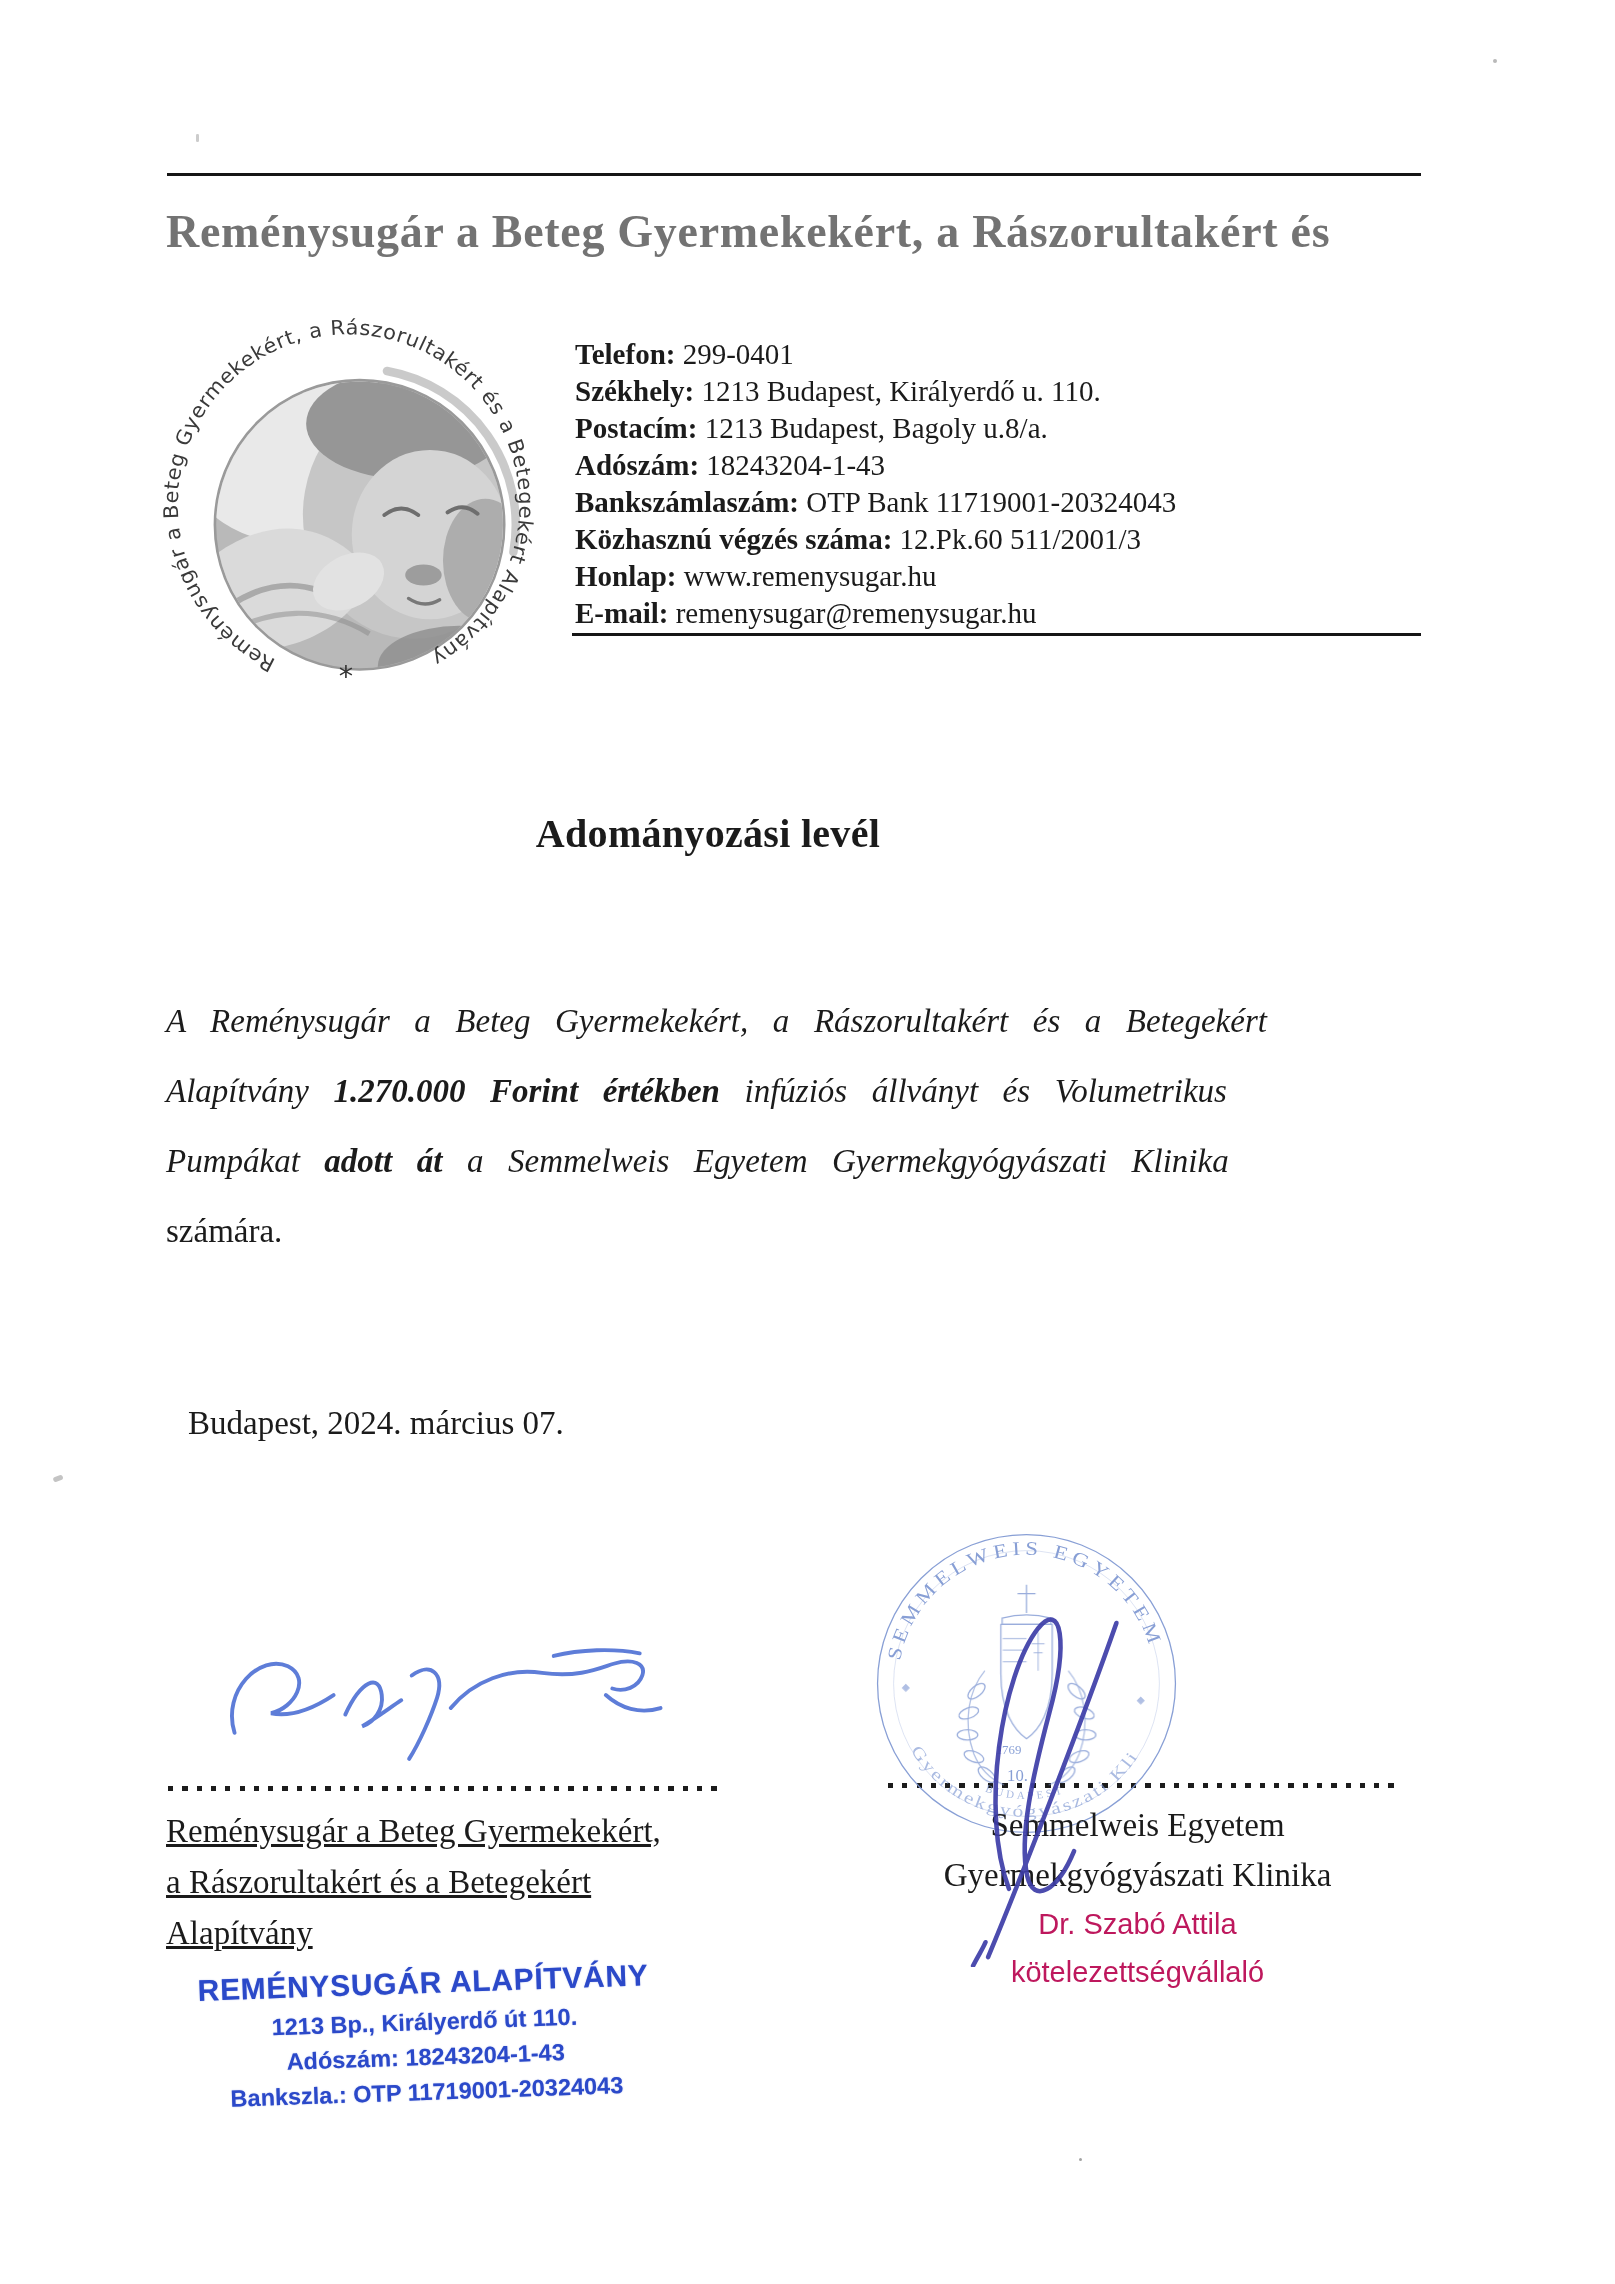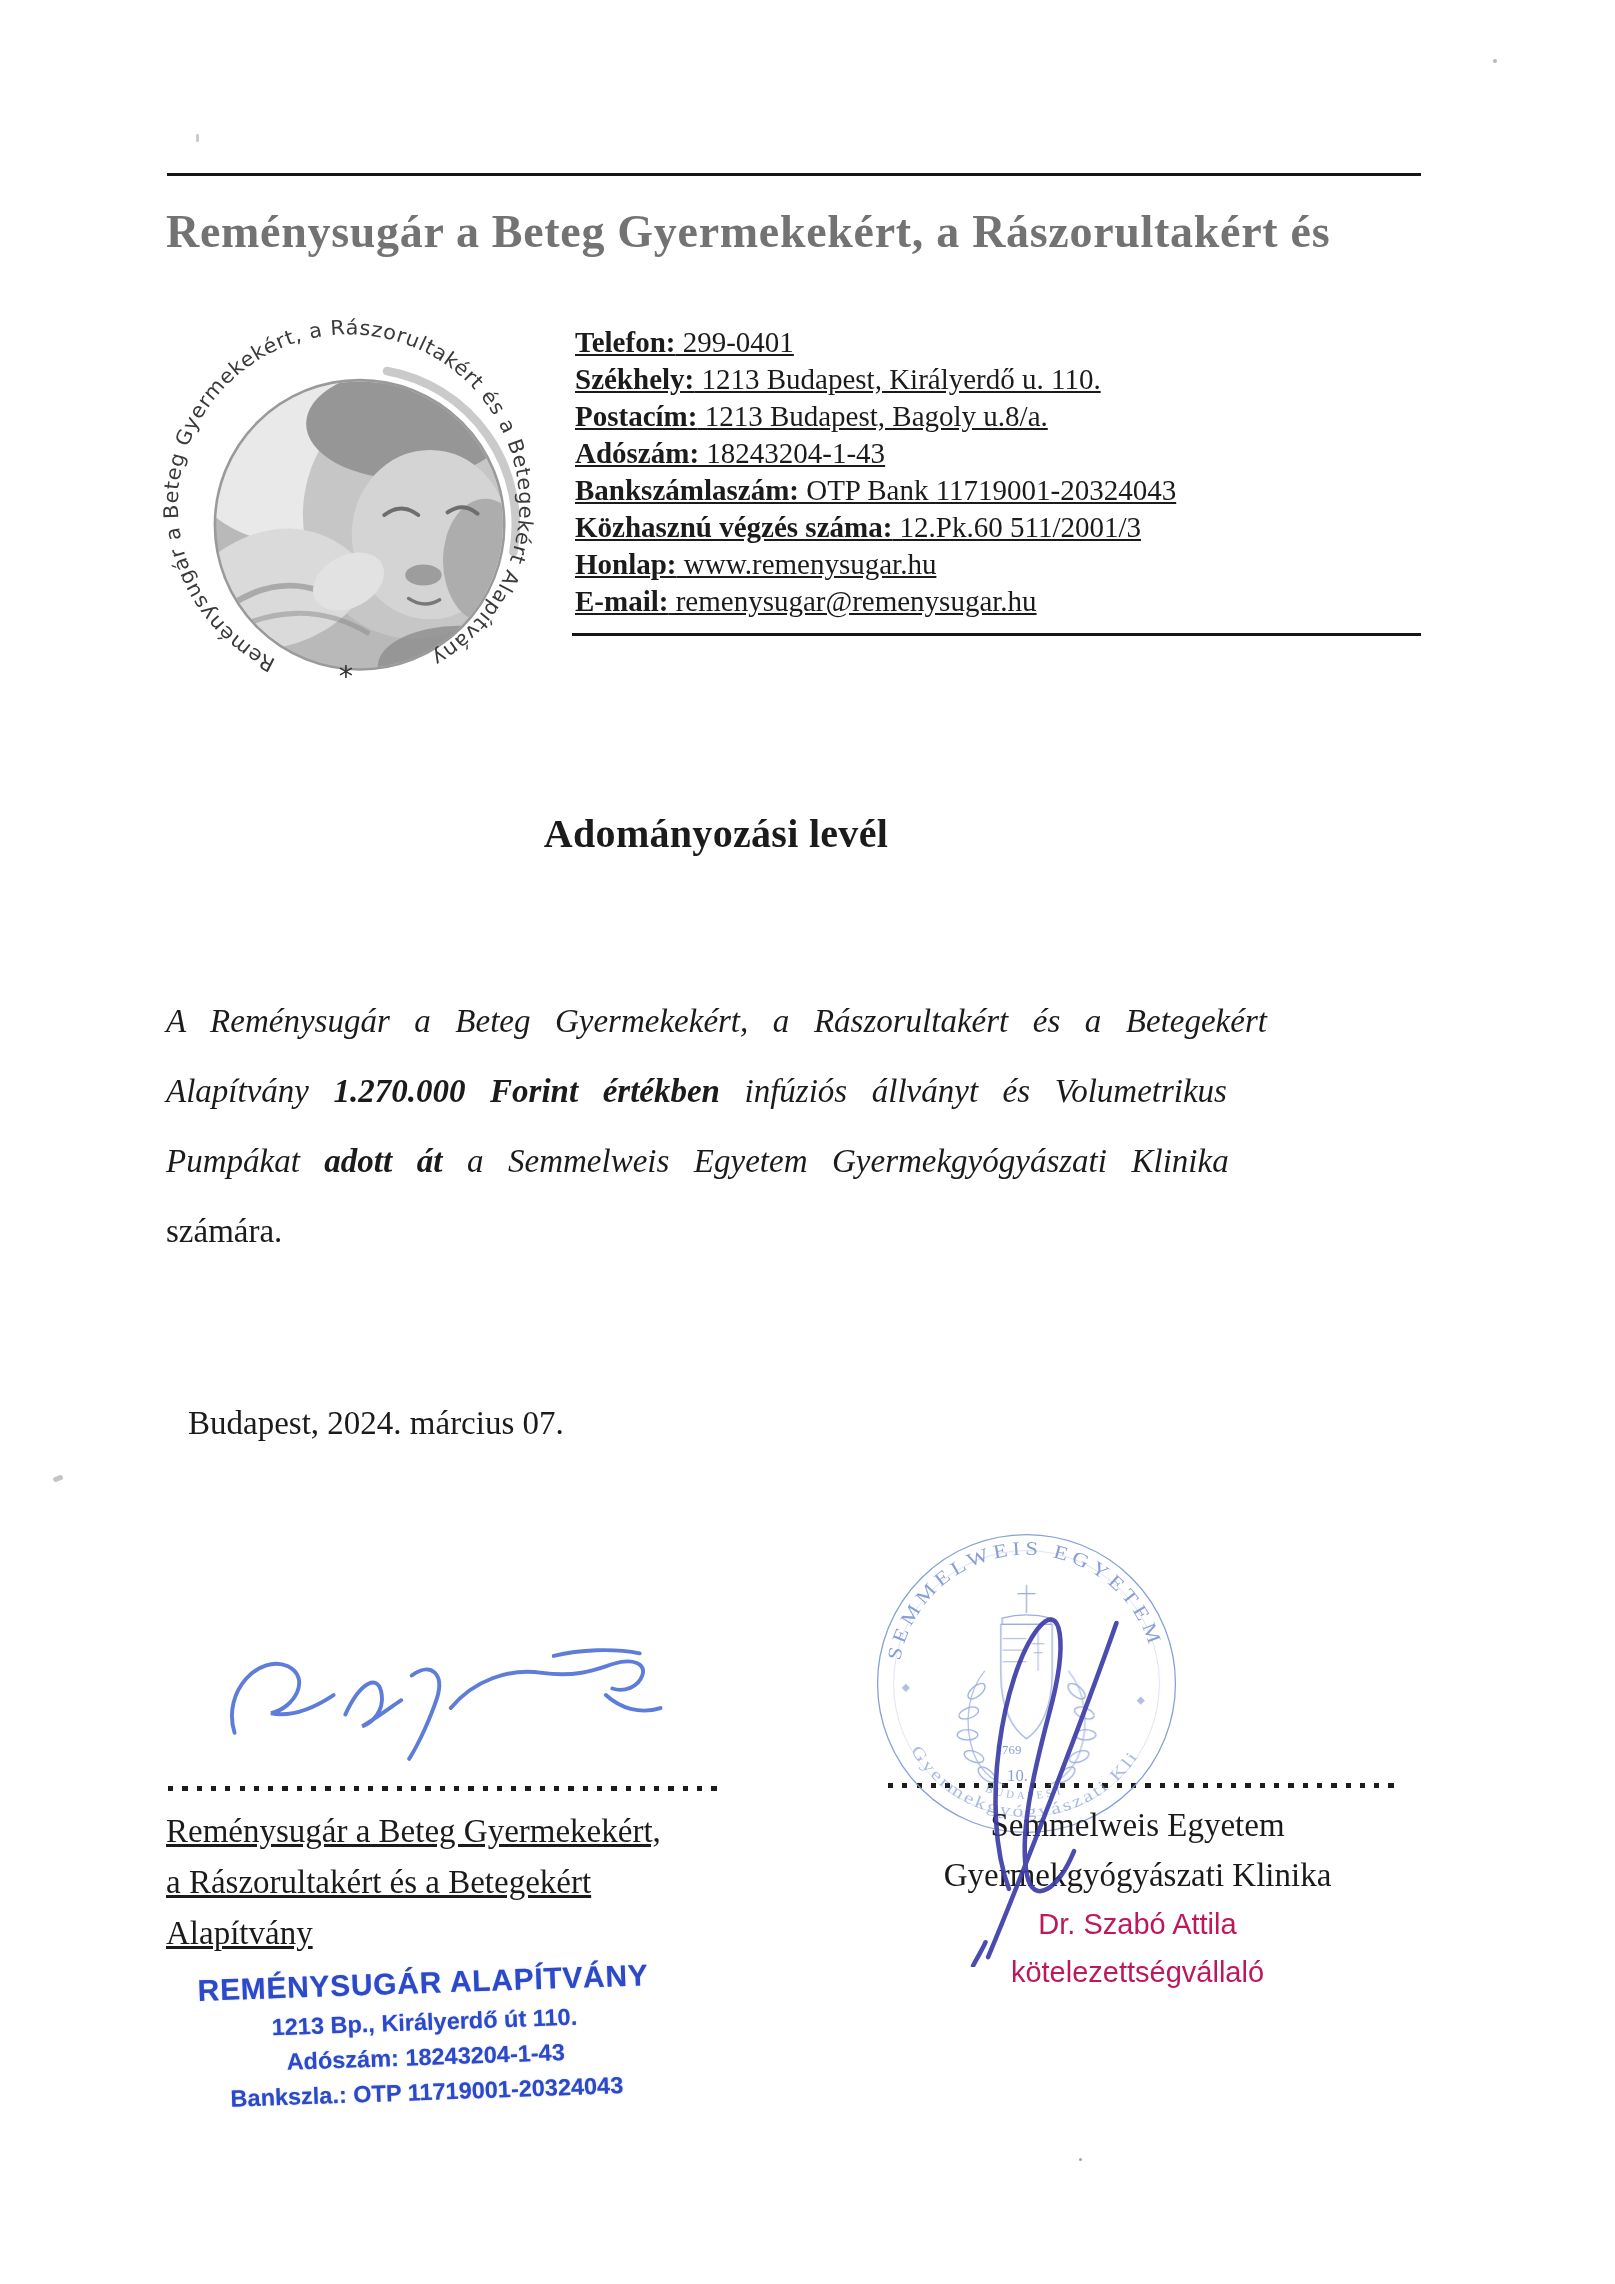--- a/index.html
+++ b/index.html
@@ -6,25 +6,25 @@
   .page{position:relative;width:1616px;height:2284px;background:#ffffff;overflow:hidden;
         font-family:"Liberation Serif","DejaVu Serif",serif;color:#1b1b1b;}
   .abs{position:absolute;}
 
   .top-rule{left:167px;top:173px;width:1254px;height:3.3px;background:#161616;}
   .contact-rule{left:572px;top:633px;width:849px;height:2.6px;background:#161616;}
 
   .title{left:166px;top:194px;width:1291px;font-size:46px;font-weight:bold;
          line-height:76px;color:#737373;letter-spacing:0.7px;}
 
-  .contact{left:575px;top:324px;font-size:29px;line-height:37px;white-space:nowrap;text-decoration:underline;}
+  .contact{left:575px;top:336px;font-size:29px;line-height:37px;white-space:nowrap;}
   .contact .lbl{font-weight:bold;}
 
   .doc-title{left:0;top:810px;width:1416px;text-align:center;font-size:40px;
-             font-weight:bold;letter-spacing:0.3px;padding-left:8px;}
+             font-weight:bold;letter-spacing:0.3px;}
 
   .body-block{left:166px;top:986px;width:1271px;font-size:33px;}
   .body-line{height:70px;line-height:70px;white-space:nowrap;}
   .body-line.fill{word-spacing:16.3px;font-style:italic;}
   .b{font-weight:bold;}
 
   .date-line{left:166px;top:1405px;font-size:33px;margin-left:22px;}
 
   .dotline{height:5.2px;background:repeating-linear-gradient(90deg,#1c1c1c 0 5.2px,transparent 5.2px 14.3px);}
   .dot-left{left:168px;top:1786px;width:551px;}

